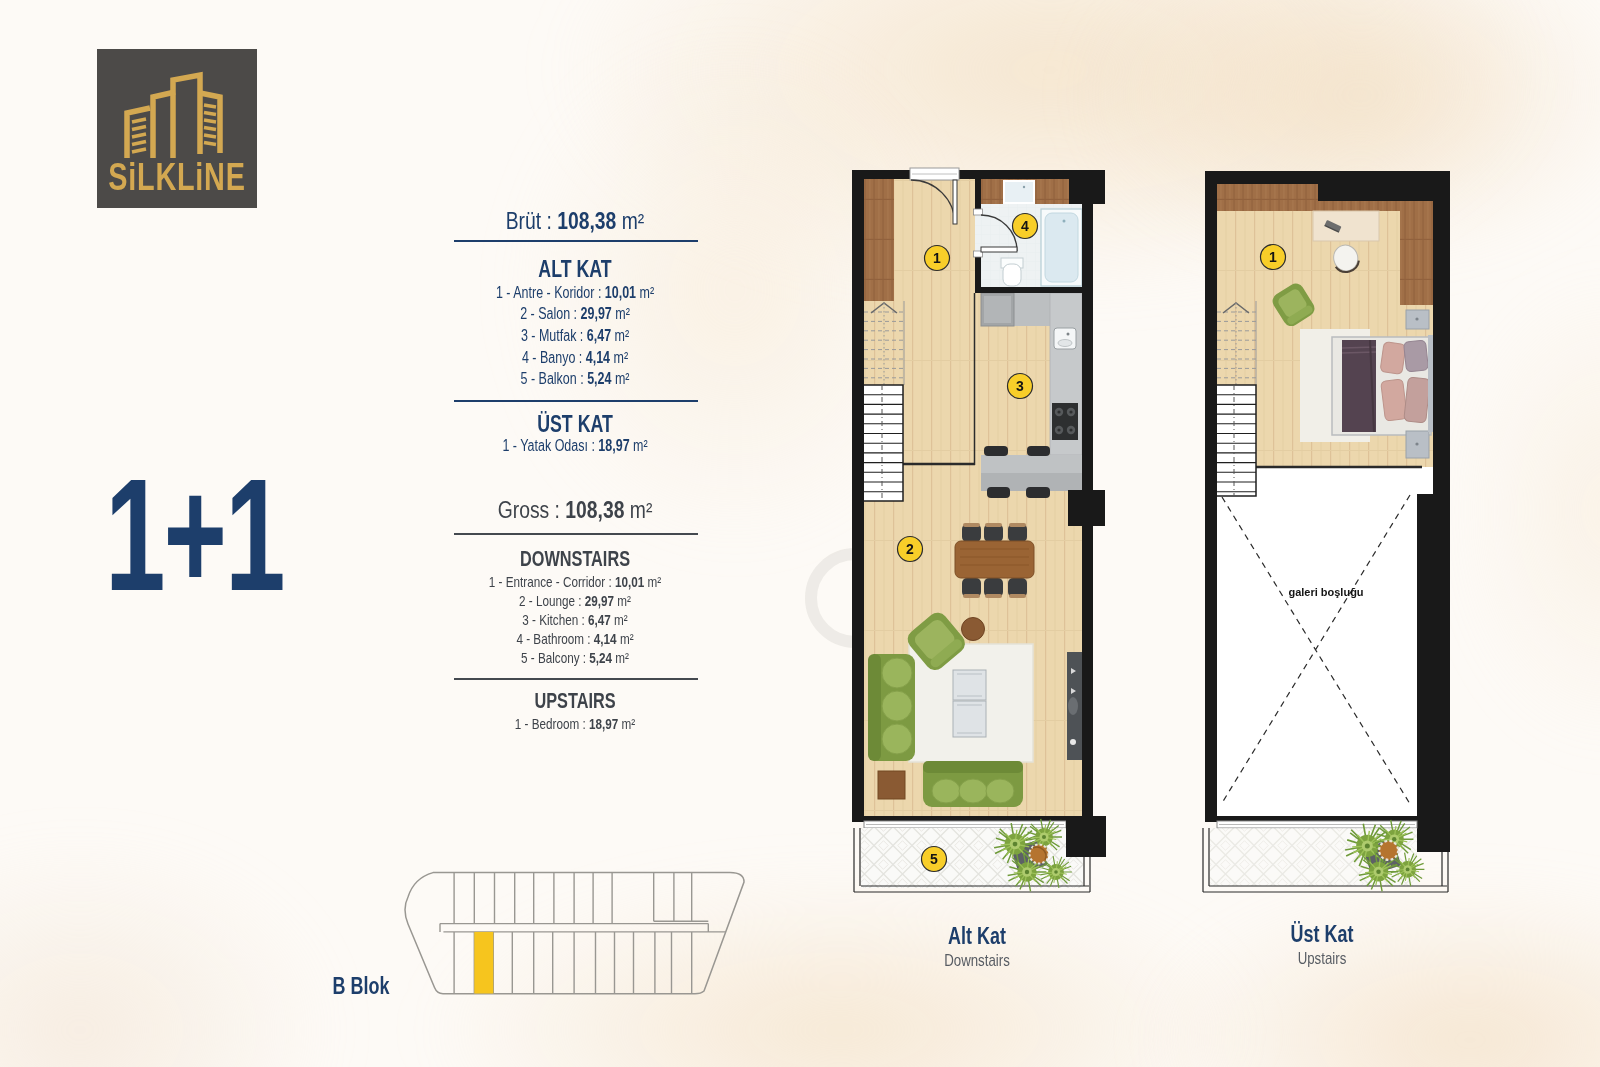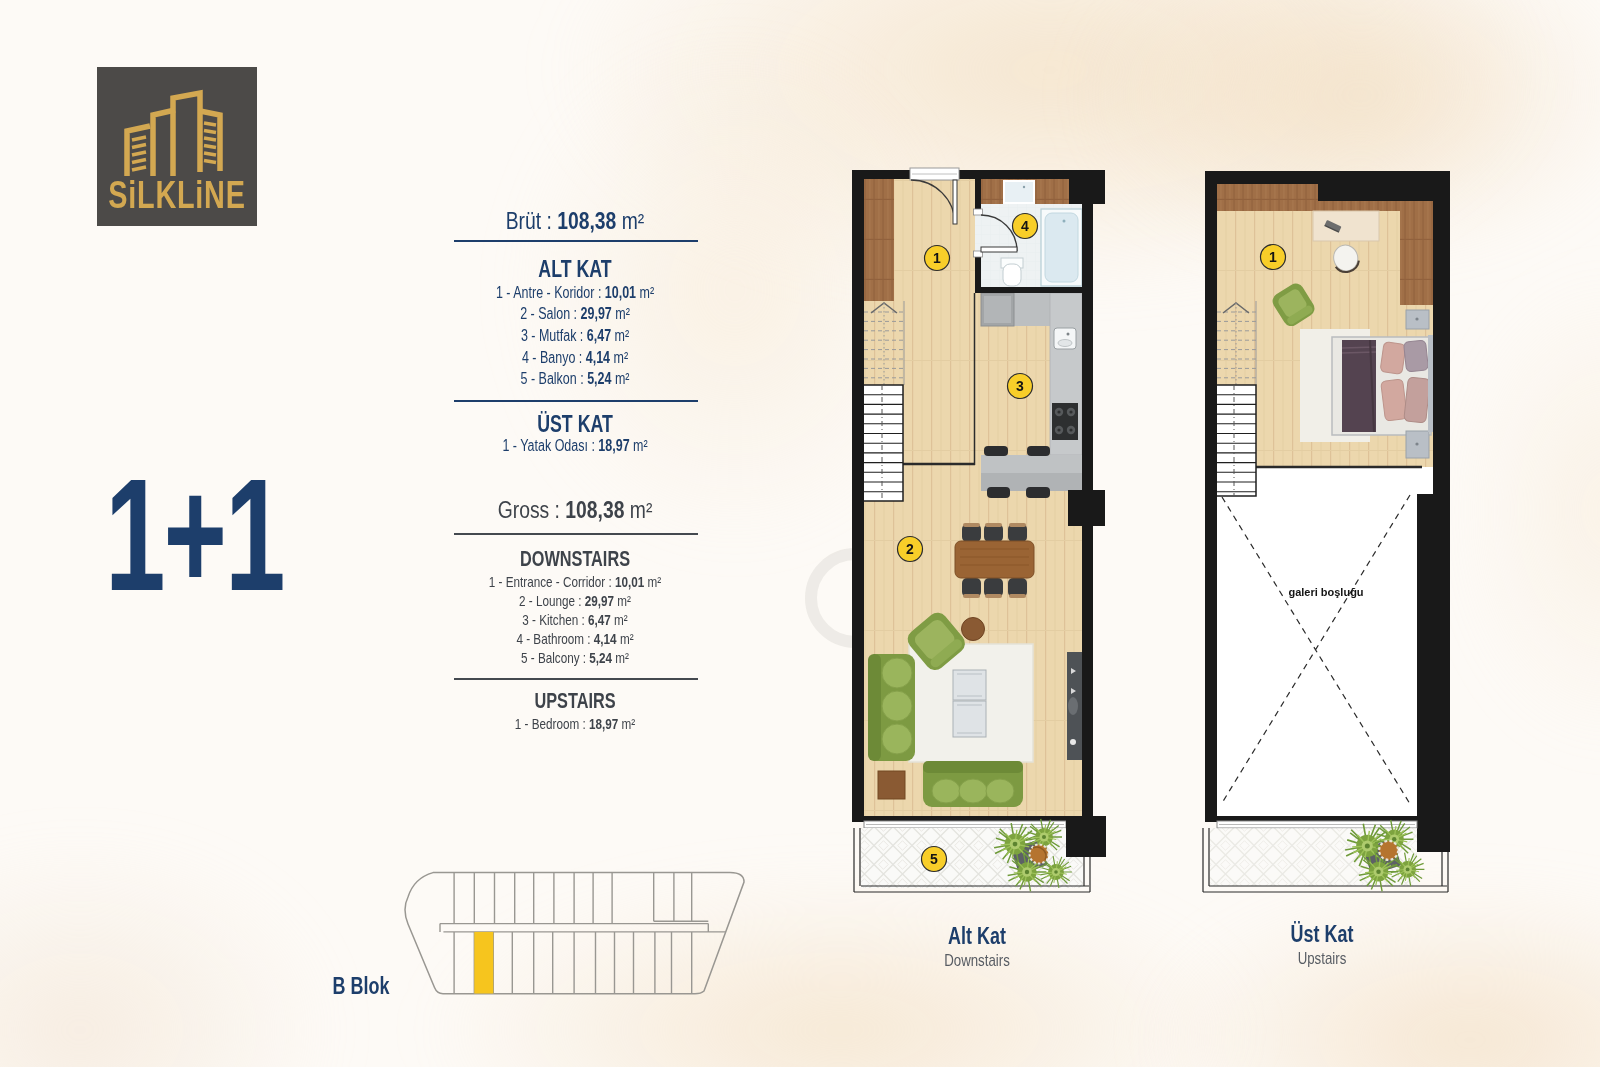--- a/index.html
+++ b/index.html
@@ -19,21 +19,21 @@
 <div class="wash" style="left:560px;top:-150px;width:980px;height:440px;background:radial-gradient(closest-side,rgba(243,224,196,0.78),rgba(243,224,196,0.0));"></div>
 <div class="wash" style="left:520px;top:40px;width:430px;height:500px;background:radial-gradient(closest-side,rgba(246,231,208,0.5),rgba(246,231,208,0.0));"></div>
 <div class="wash" style="left:1080px;top:-70px;width:560px;height:330px;background:radial-gradient(closest-side,rgba(240,217,184,0.6),rgba(240,217,184,0.0));"></div>
 <div class="wash" style="left:1460px;top:280px;width:300px;height:460px;background:radial-gradient(closest-side,rgba(247,232,210,0.45),rgba(247,232,210,0.0));"></div>
 <div class="wash" style="left:430px;top:880px;width:820px;height:300px;background:radial-gradient(closest-side,rgba(243,224,197,0.7),rgba(243,224,197,0.0));"></div>
 <div class="wash" style="left:1150px;top:890px;width:640px;height:300px;background:radial-gradient(closest-side,rgba(242,220,191,0.68),rgba(242,220,191,0.0));"></div>
 <div class="wash" style="left:-170px;top:850px;width:500px;height:360px;background:radial-gradient(closest-side,rgba(242,228,211,0.6),rgba(242,228,211,0.0));"></div>
 
 <div class="abs" style="left:805px;top:548px;width:100px;height:100px;border-radius:50%;border:12px solid rgba(110,105,100,0.10);box-sizing:border-box;"></div>
 
-<div class="abs" style="left:97px;top:67px;">
+<div class="abs" style="left:97px;top:49px;">
 <svg width="160" height="159" viewBox="0 0 160 159">
 <rect x="0" y="0" width="160" height="159" fill="#4c4a48"></rect>
 <g stroke="#d3a851" stroke-width="5.5" fill="none">
 
   <path d="M76,109 L76,31 L103,26 L103,105"></path>
 
   <path d="M56,109 L56,48 L78,43"></path>
 
   <path d="M30,109 L30,64 L53,59"></path>
 

